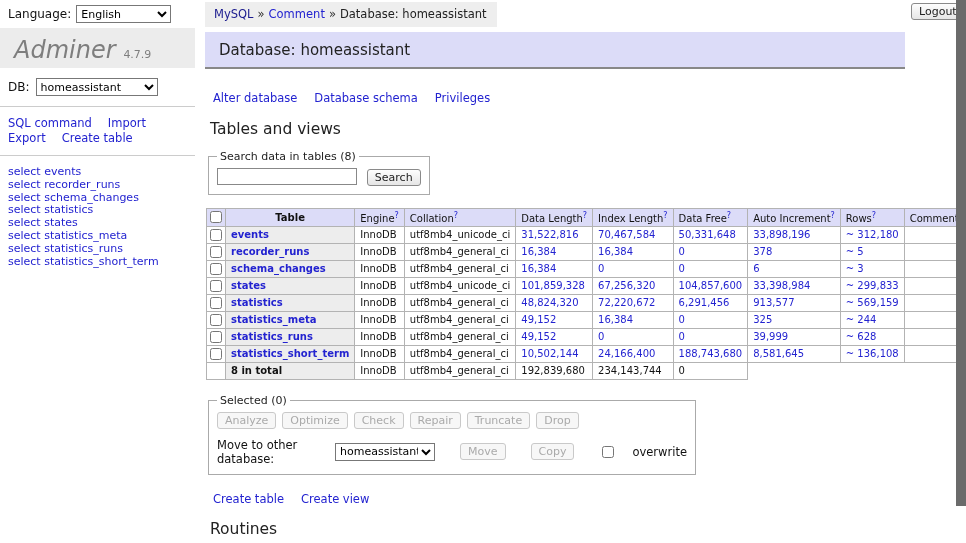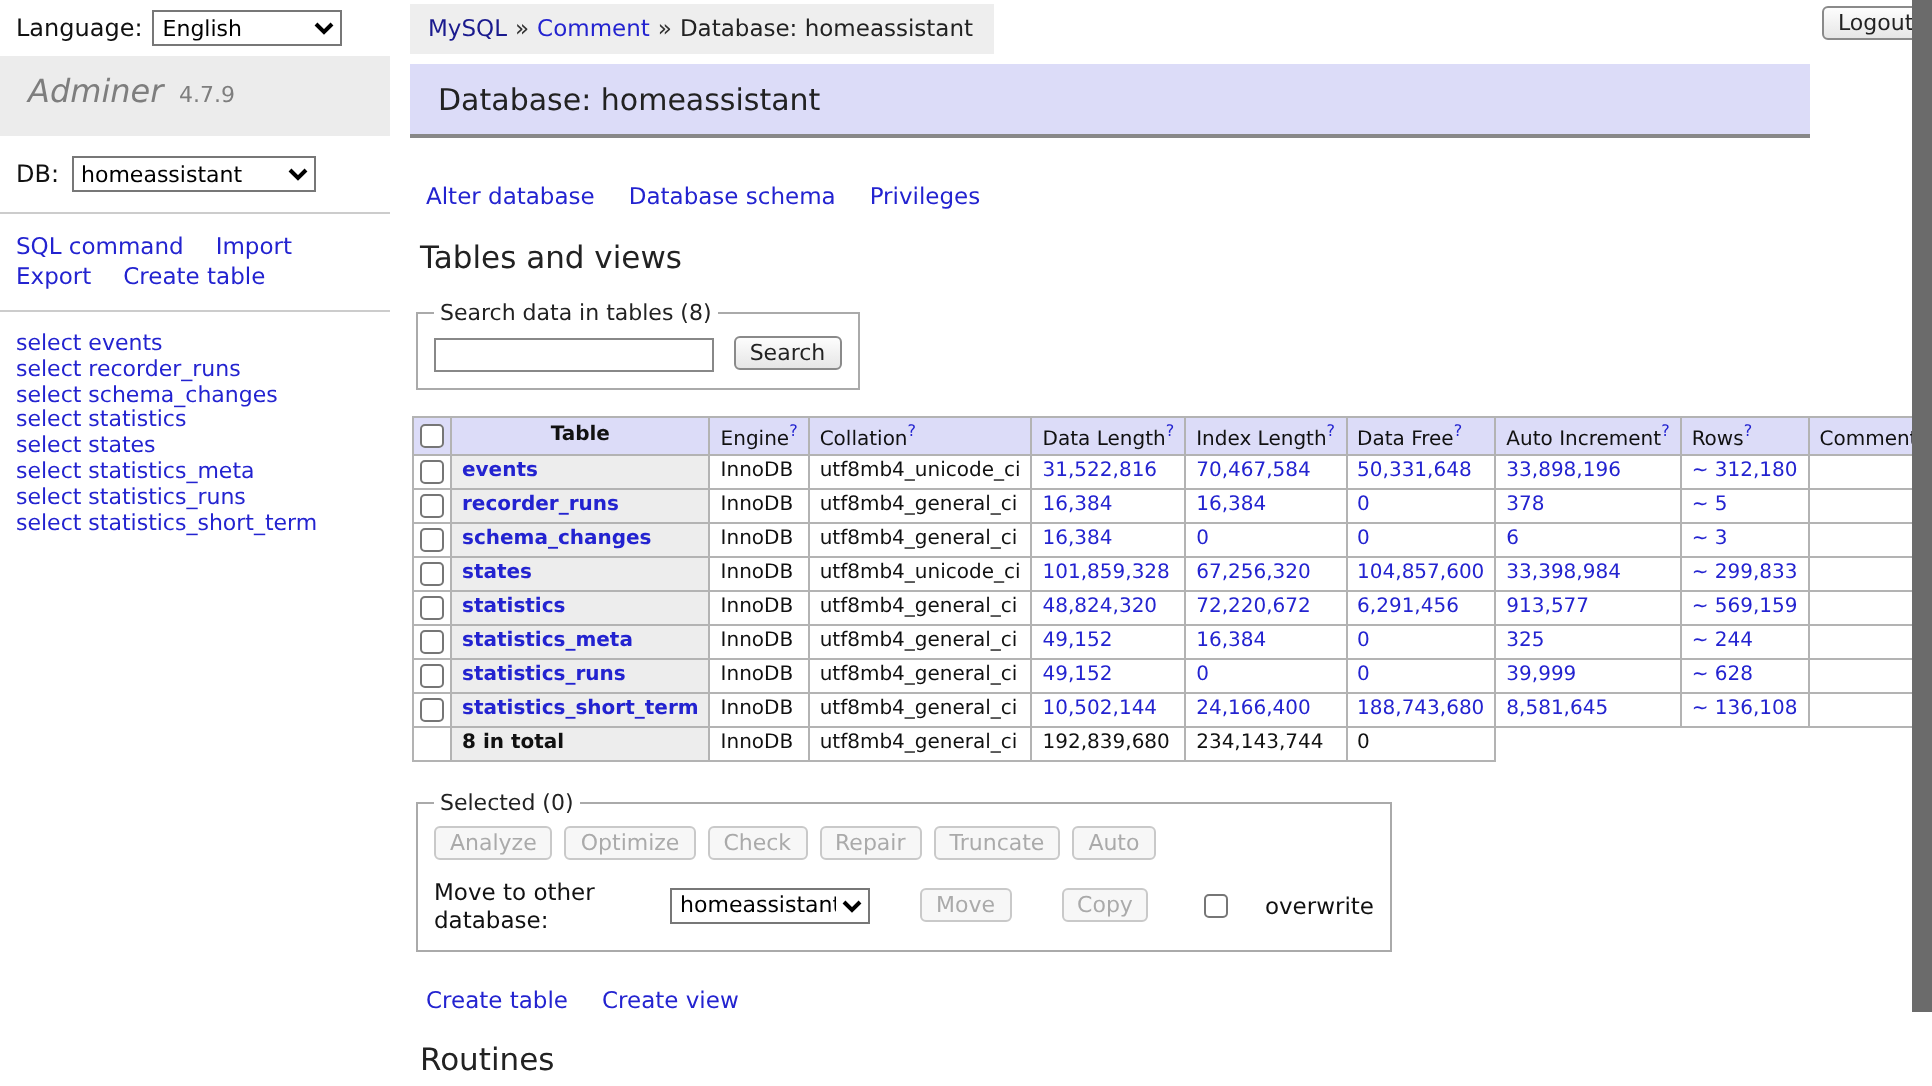--- a/index.html
+++ b/index.html
@@ -32,21 +32,21 @@
   }
   button:disabled{color:#aaa; border-color:#c9c9c9; background:#f7f7f7; cursor:default;}
 
   
   #scrollbar{position:absolute; right:0; top:0; width:10px; height:543px; background:#fff;}
   #scrollbar .thumb{position:absolute; top:0; left:0; width:10px; height:506px; background:#6b6b6b;}
 
   
   #sidebar{position:absolute; left:0; top:28px; width:195px;}
   #brand{background:#ececec; padding:8px 14px 9px; height:40px;}
-  #brand .name{font-style:italic; font-size:16px; color:#7e7e7e;}
+  #brand .name{font-style:italic; font-size:24px; color:#7e7e7e;}
   #brand .ver{font-size:11px; color:#7e7e7e; margin-left:4px;}
   .side-block{padding:9px 8px; border-bottom:1px solid #ccc;}
   #db-row{display:flex; align-items:center; gap:6px; padding:10px 8px;}
   #db-select{width:122px;}
   #menu-links a{margin-right:16px; font-size:11.5px; line-height:15px; display:inline-block;}
   #table-links{padding:10px 8px; border-bottom:none;}
   #table-links a{display:block; font-size:11px; line-height:12.8px; white-space:nowrap;}
 
   
   #main{position:absolute; left:205px; top:0; width:700px;}
@@ -269,21 +269,21 @@
           <td>utf8mb4_general_ci</td>
           <td class="num">192,839,680</td>
           <td class="num">234,143,744</td>
           <td class="num">0</td>
         </tr>
       </tfoot>
   </table>
 
   <fieldset id="selected-fieldset">
     <legend>Selected (0)</legend>
-    <div id="selected-buttons"><button disabled="">Analyze</button><button disabled="">Optimize</button><button disabled="">Check</button><button disabled="">Repair</button><button disabled="">Truncate</button><button disabled="">Auto</button></div>
+    <div id="selected-buttons"><button disabled="">Analyze</button><button disabled="">Optimize</button><button disabled="">Check</button><button disabled="">Repair</button><button disabled="">Truncate</button><button disabled="">Drop</button></div>
     <div id="move-row">
       <span>Move to other database:</span>
       <select id="move-select"><option>homeassistant</option></select>
       <button disabled="">Move</button>
       <button disabled="">Copy</button>
       <input id="overwrite-box" type="checkbox" style="">
       <span id="overwrite-label">overwrite</span>
     </div>
   </fieldset>
 

